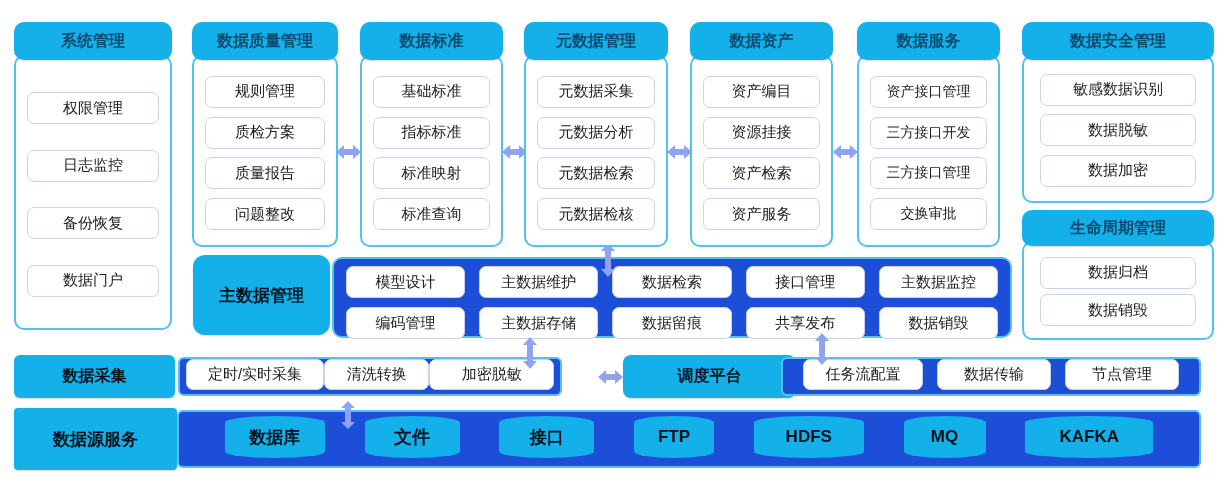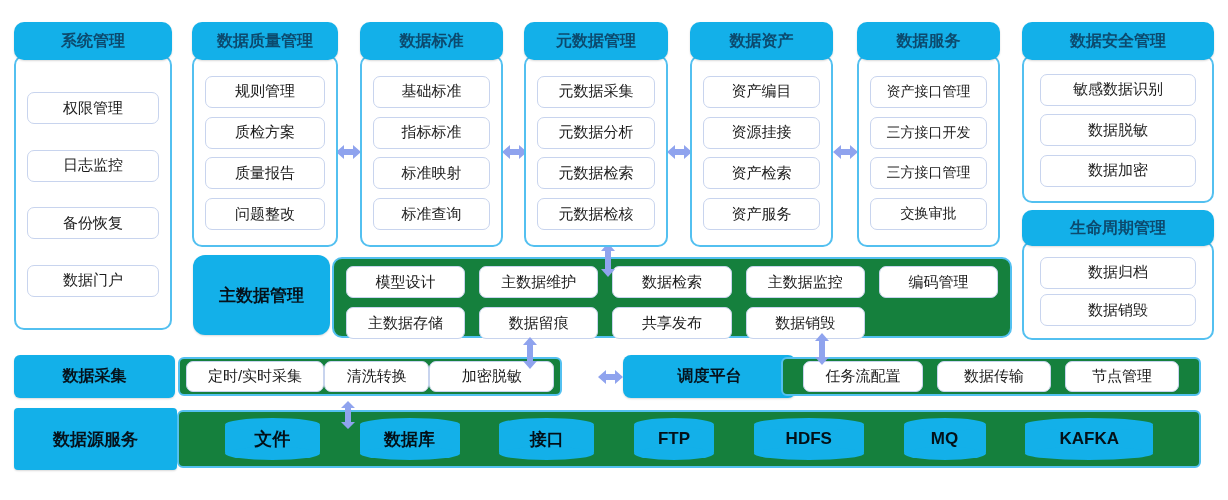--- a/index.html
+++ b/index.html
@@ -13,22 +13,22 @@
               box-shadow:0 1px 2px rgba(0,0,0,.15);}
   .col-body{position:absolute;top:33px;left:0;right:0;bottom:0;background:#fff;
             border:2px solid var(--panel);border-radius:10px;display:flex;flex-direction:column;
             justify-content:space-evenly;padding:10px 11px 6px 11px;box-sizing:border-box;z-index:1;}
   .item{border:1.5px solid var(--itemb);border-radius:7px;background:#fff;min-height:30px;
         display:flex;align-items:center;justify-content:center;font-size:15px;color:#1c1c1c;}
   
   .blk{position:absolute;background:var(--blue);display:flex;align-items:center;justify-content:center;
        font-weight:bold;color:#05121c;box-shadow:0 1px 2px rgba(0,0,0,.15);}
   
-  .panel{position:absolute;background:#15803d;border:2px solid var(--panel);border-radius:8px;
-         box-sizing:border-box;display:flex;align-items:center;}
+  .panel{position:absolute;background:#1d4ed8;border:2px solid var(--panel);border-radius:8px;
+         box-sizing:border-box;display:flex;align-items:flex-start;}
   .mgrid{display:grid;grid-template-columns:repeat(5,1fr);grid-auto-rows:1fr;
          gap:9px 14px;padding:7px 12px;width:100%;height:100%;box-sizing:border-box;}
   .rowflex{display:flex;align-items:center;justify-content:space-evenly;width:100%;padding:0 6px;box-sizing:border-box;}
   
   .cyl{position:relative;background:var(--blue);height:30px;margin:10px 0;border-radius:2px;
        display:flex;align-items:center;justify-content:center;font-weight:bold;font-size:17px;color:#031018;}
   .cyl::before,.cyl::after{content:"";position:absolute;left:0;right:0;height:13px;
        background:var(--blue);border-radius:50%;}
   .cyl::before{top:-6px;} .cyl::after{bottom:-6px;}
   .cyl span{position:relative;z-index:2;}
@@ -116,20 +116,21 @@
       <div class="item">数据销毁</div>
     </div>
   </div>
 
   <div class="blk" style="left:193px;top:255px;width:137px;height:80px;border-radius:12px;font-size:17px">主数据管理</div>
   <div class="panel" style="left:332px;top:257px;width:680px;height:81px;border-radius:10px">
     <div class="mgrid">
       <div class="item">模型设计</div>
       <div class="item">主数据维护</div>
       <div class="item">数据检索</div>
+      <div class="item">接口管理</div>
       <div class="item">主数据监控</div>
       <div class="item">编码管理</div>
       <div class="item">主数据存储</div>
       <div class="item">数据留痕</div>
       <div class="item">共享发布</div>
       <div class="item">数据销毁</div>
     </div>
   </div>
 
   <div class="blk" style="left:14px;top:355px;width:161px;height:43px;border-radius:6px;font-size:16px">数据采集</div>
@@ -145,25 +146,25 @@
     <div class="rowflex">
       <div class="item" style="width:118px;min-height:29px">任务流配置</div>
       <div class="item" style="width:112px;min-height:29px">数据传输</div>
       <div class="item" style="width:112px;min-height:29px">节点管理</div>
     </div>
   </div>
 
   <div class="blk" style="left:14px;top:408px;width:163px;height:62px;border-radius:4px;font-size:17px">数据源服务</div>
   <div class="panel" style="left:177px;top:410px;width:1024px;height:58px;border-radius:6px">
     <div class="rowflex">
+      <div class="cyl" style="width:100px">
+          <span>数据库</span>
+        </div>
       <div class="cyl" style="width:95px;font-size:18px">
           <span>文件</span>
-        </div>
-      <div class="cyl" style="width:100px">
-          <span>数据库</span>
         </div>
       <div class="cyl" style="width:95px">
           <span>接口</span>
         </div>
       <div class="cyl" style="width:80px">
           <span>FTP</span>
         </div>
       <div class="cyl" style="width:110px">
           <span>HDFS</span>
         </div>

